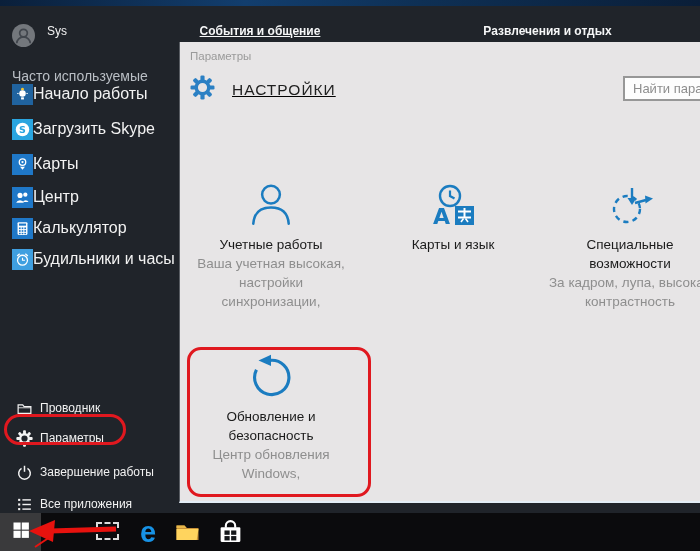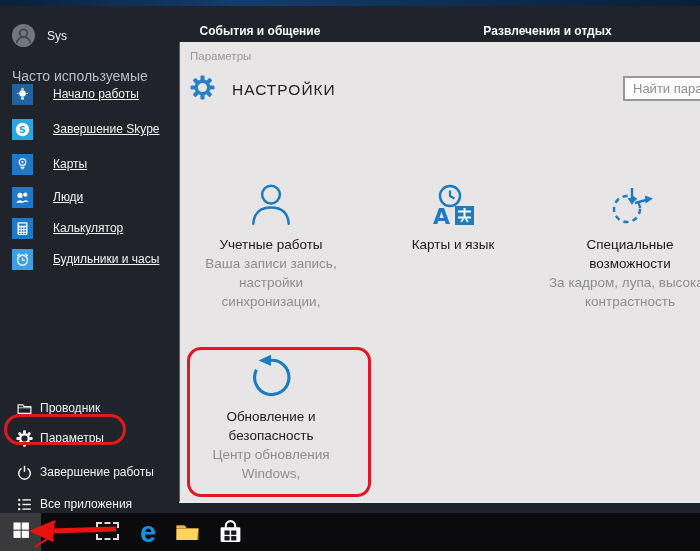--- a/index.html
+++ b/index.html
@@ -7,49 +7,49 @@
   body { font-family:"Liberation Sans","DejaVu Sans",sans-serif; }
   .screen { position:relative; width:700px; height:551px; background:#20242a; overflow:hidden; }
 
   
   .top-accent { position:absolute; left:0; top:0; width:700px; height:6px;
     background:linear-gradient(90deg,#0a1f3a 0%,#123e6e 35%,#0e3055 60%,#0a1e38 85%,#123а63 100%);
     background:linear-gradient(90deg,#0a1f3a 0%,#123e6e 35%,#0e3055 60%,#0a1e38 100%); }
 
   
   .group-header { position:absolute; top:24px; color:#f5f6f7; font-size:12px; font-weight:bold; text-align:center; }
-  .gh1 { left:185px; width:150px; }
+  .gh1 { left:185px; width:150px;text-decoration:underline; }
   .gh2 { left:470px; width:155px; }
 
   
   .start-menu { position:absolute; left:0; top:6px; width:179px; height:507px; }
-  .user-row { position:absolute; left:12px; top:18px; display:flex; align-items:center; }
+  .user-row { position:absolute; left:12px; top:18px; display:flex; }
   .avatar { width:23px; height:23px; border-radius:50%; background:#73777c; display:flex; align-items:center; justify-content:center; }
   .user-name { color:#f2f2f2; font-size:12px; margin-left:12px; }
   .section-label { position:absolute; left:12px; top:62px; color:#b9bec4; font-size:14px; }
 
   .menu-item { position:absolute; left:12px; display:flex; align-items:center; height:22px; cursor:default; }
   .menu-item .tile { width:21px; height:21px; display:flex; align-items:center; justify-content:center; flex:0 0 21px; }
-  .menu-item .lbl { color:#f2f2f2; font-size:12px; margin-left:20px; white-space:nowrap;text-decoration:underline; }
+  .menu-item .lbl { color:#f2f2f2; font-size:16px; margin-left:0; white-space:nowrap; }
   .t-blue   { background:#1f78c8; }
   .t-dkblue { background:#20639f; }
   .t-skype  { background:#2aa5e0; }
   .t-ltblue { background:#3f9fe0; }
   .mi0{top:77px}.mi1{top:112px}.mi2{top:147px}.mi3{top:180px}.mi4{top:211px}.mi5{top:242px}
 
   .footer-item { position:absolute; left:15px; display:flex; align-items:center; height:22px; }
   .footer-item .fic { width:18px; height:18px; flex:0 0 18px; display:flex; align-items:center; justify-content:center; }
   .footer-item .lbl { color:#f2f2f2; font-size:12px; margin-left:7px; white-space:nowrap; }
   .fi0{top:391px}.fi1{top:421px}.fi2{top:455px}.fi3{top:487px}
 
   
   .settings-window { position:absolute; left:179px; top:42px; width:521px; height:461px;
     background:#e7e5e6; border-left:1px solid #595d63; border-bottom:2px solid #e3edf6; z-index:10; }
   .window-title { position:absolute; left:10px; top:8px; font-size:11.5px; color:#9a9a9a; }
-  .header-row { position:absolute; left:10px; top:33px; display:flex; align-items:center; }
+  .header-row { position:absolute; left:10px; top:33px; display:flex; align-items:center;text-decoration:underline; }
   .heading { font-size:15.5px; letter-spacing:1px; color:#1f1f1f; margin-left:17px; font-weight:500; }
   .search-box { position:absolute; left:443px; top:34px; width:110px; height:25px;
     border:2px solid #979797; background:#fdfdfd; font-size:13px; color:#6e6e6e; padding:0 8px;
     font-family:"Liberation Sans","DejaVu Sans",sans-serif; outline:none; }
   .search-box::placeholder { color:#8d8d8d; opacity:1; }
 
   .tile-card { position:absolute; text-align:center; cursor:default; }
   .tile-card .icon-block { display:flex; align-items:center; justify-content:center; }
   .tc1 { left:9px;   top:133px; width:164px; }
   .tc2 { left:193px; top:133px; width:160px; }
@@ -111,42 +111,42 @@
       </span>
       <span class="lbl">Начало работы</span>
     </div>
     <div class="menu-item mi1">
       <span class="tile t-skype">
         <svg width="19" height="19" viewBox="0 0 24 24">
             <circle cx="12" cy="12" r="8.5" fill="#fff"></circle>
             <text x="12" y="16.5" text-anchor="middle" font-size="12" font-weight="bold" fill="#2aa5e0" font-family="DejaVu Sans">S</text>
           </svg>
       </span>
-      <span class="lbl">Завершение Skype</span>
+      <span class="lbl">Загрузить Skype</span>
     </div>
     <div class="menu-item mi2">
       <span class="tile t-blue">
         <svg width="17" height="17" viewBox="0 0 24 24">
             <circle cx="12" cy="8.5" r="4.6" fill="none" stroke="#fff" stroke-width="1.8"></circle>
             <circle cx="12" cy="8.5" r="1.6" fill="#fff"></circle>
             <path d="M8.5 15 L12 19.5 L15.5 15 Z" fill="#fff"></path>
           </svg>
       </span>
       <span class="lbl">Карты</span>
     </div>
     <div class="menu-item mi3">
       <span class="tile t-blue">
         <svg width="17" height="17" viewBox="0 0 24 24">
             <circle cx="16" cy="8" r="3" fill="#fff"></circle>
             <path d="M12.5 18.5 a4.3 4.3 0 0 1 8 0 Z" fill="#fff"></path>
             <circle cx="8.5" cy="9" r="3.6" fill="#fff"></circle>
             <path d="M3 19.5 a5.8 5.3 0 0 1 11 0 Z" fill="#fff"></path>
           </svg>
       </span>
-      <span class="lbl">Люди</span>
+      <span class="lbl">Центр</span>
     </div>
     <div class="menu-item mi5">
       <span class="tile t-ltblue">
         <svg width="17" height="17" viewBox="0 0 24 24">
             <circle cx="12" cy="13" r="7" fill="none" stroke="#fff" stroke-width="1.8"></circle>
             <path d="M12 9.5 V13 H15.5" fill="none" stroke="#fff" stroke-width="1.6"></path>
             <line x1="4.5" y1="7" x2="8" y2="4" stroke="#fff" stroke-width="1.8"></line>
             <line x1="19.5" y1="7" x2="16" y2="4" stroke="#fff" stroke-width="1.8"></line>
           </svg>
       </span>
@@ -245,21 +245,21 @@
     <input class="search-box" type="text" placeholder="Найти пара" style="">
 
     <div class="tile-card tc1">
       <div class="icon-block">
         <svg width="48" height="48" viewBox="0 0 46 46">
             <circle cx="23" cy="13" r="8.5" fill="none" stroke="#1b7cc0" stroke-width="2.4"></circle>
             <path d="M6 41 C7 29 14 25.5 23 25.5 C32 25.5 39 29 40 41" fill="none" stroke="#1b7cc0" stroke-width="2.4" stroke-linecap="round"></path>
           </svg>
       </div>
       <div class="tile-title">Учетные работы</div>
-      <div class="tile-sub">Ваша записи запись, настройки синхронизации,</div>
+      <div class="tile-sub">Ваша учетная высокая, настройки синхронизации,</div>
     </div>
 
     <div class="tile-card tc2">
       <div class="icon-block">
         <svg width="50" height="48" viewBox="0 0 50 46">
             <circle cx="22" cy="14" r="10" fill="none" stroke="#1b7cc0" stroke-width="2.4"></circle>
             <path d="M22 8.5 V14 L26.5 16.5" fill="none" stroke="#1b7cc0" stroke-width="2.2"></path>
             <text x="5" y="42" font-size="22" font-weight="bold" fill="#1b7cc0" font-family="DejaVu Sans">A</text>
             <rect x="27" y="24" width="19" height="19" fill="#1b7cc0"></rect>
             <line x1="30" y1="29.5" x2="43" y2="29.5" stroke="#fff" stroke-width="2"></line>

